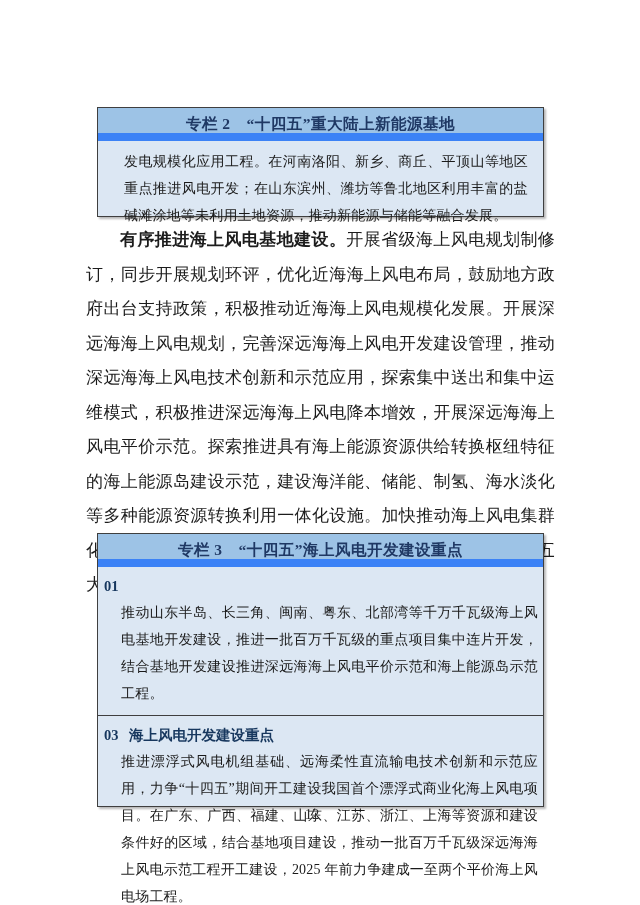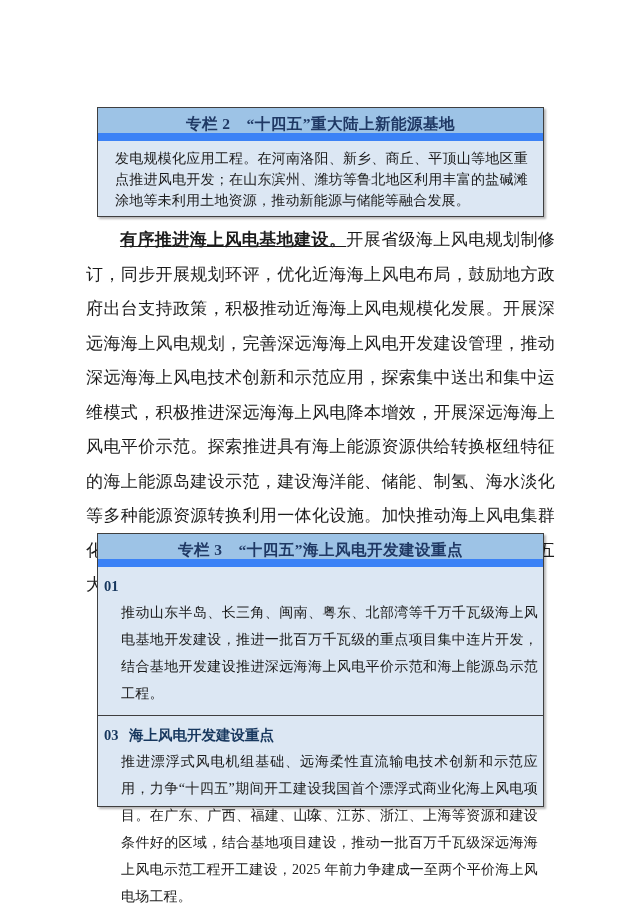--- a/index.html
+++ b/index.html
@@ -30,43 +30,43 @@
     text-align: center;
     font-weight: bold;
     color: #1f3864;
     font-size: 15.5px;
     line-height: 31px;
     height: 33px;
     white-space: pre-wrap;
     letter-spacing: 0.5px;
   }
   .callout-body {
-    padding: 7px 15px 8px 17px;
+    padding: 7px 15px 8px 26px;
     font-size: 14px;
-    line-height: 21px;
+    line-height: 27px;
     text-align: justify;
     color: #1a1a1a;
     letter-spacing: 0.2px;
   }
 
   #box2 { top: 107px; height: 110px; }
   #box3 { top: 533px; height: 274px; }
 
   
   .main-para {
     position: absolute;
     left: 86px; top: 223px; width: 469px;
     font-size: 17px;
     line-height: 34.5px;
     text-align: justify;
     text-indent: 2em;
     color: #1c1c1c;
     letter-spacing: 0.2px;
   }
-  .main-para .lead { font-weight: bold; text-decoration: underline; }
+  .main-para .lead { font-weight: bold; }
 
   
   .box-item { padding: 6px 5px 8px 6px; }
   .box-item + .box-item { border-top: 1.5px solid #3f3f3f; }
   .item-heading {
     font-weight: bold;
     color: #17375e;
     font-size: 14.5px;
     line-height: 26px;
     display: flex;

